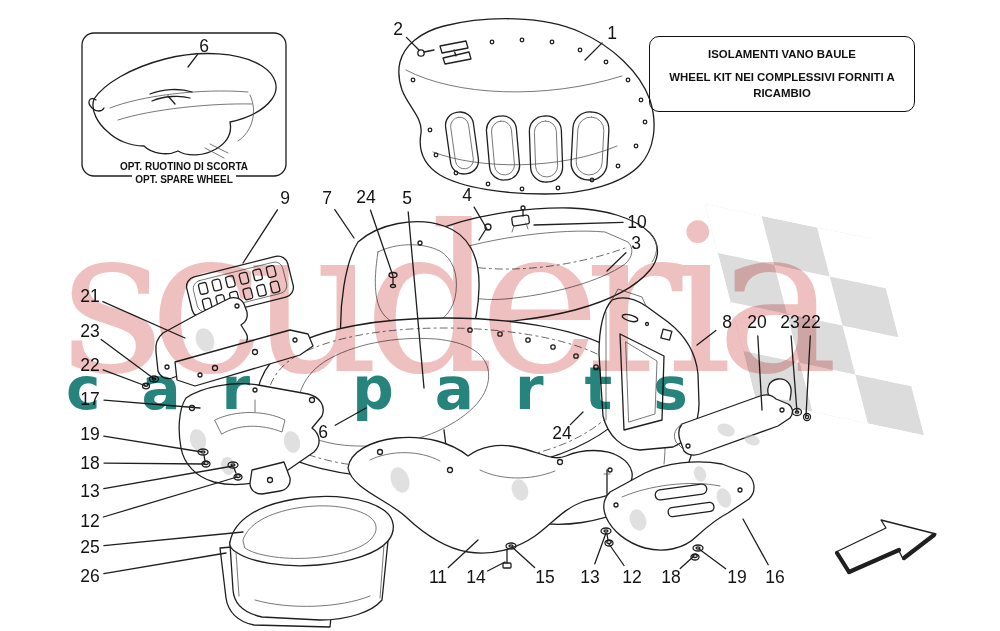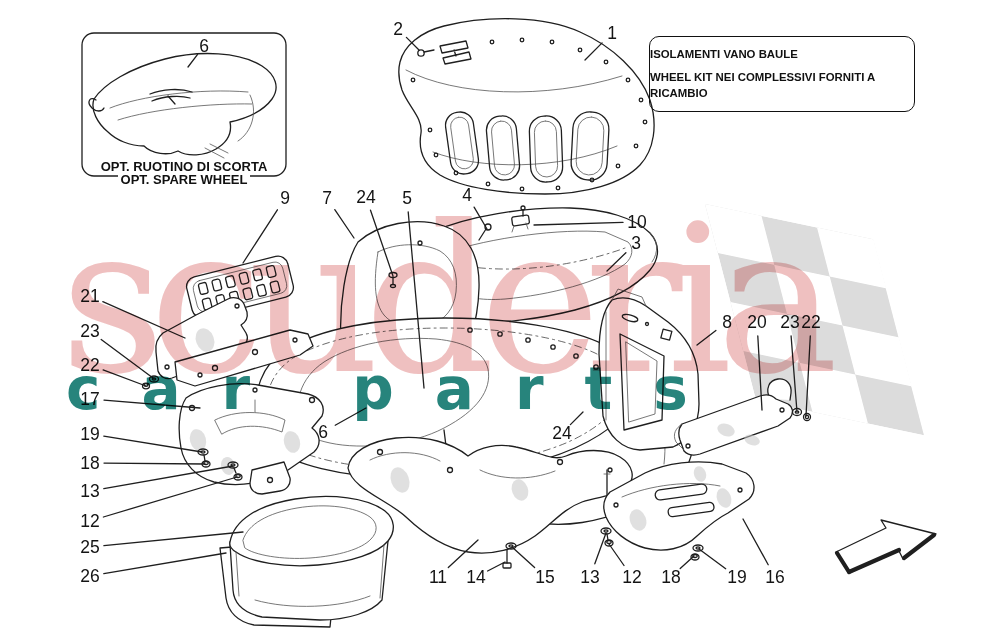--- a/index.html
+++ b/index.html
@@ -23,26 +23,26 @@
   .callout-num{font:17.5px "Liberation Sans",sans-serif;fill:#141414;stroke:none;}
   
   .wm{pointer-events:none;user-select:none;mix-blend-mode:multiply;white-space:nowrap;line-height:1;}
   #wm-title{left:60px;top:198px;font-family:"DejaVu Serif",serif;font-size:205px;
             letter-spacing:-16px;opacity:.85;}
   #wm-sub{left:66px;top:360px;font-family:"DejaVu Sans",sans-serif;font-size:58px;
           letter-spacing:41px;opacity:.9;}
   
   #info-box{left:649px;top:36px;width:264px;height:74px;border:1.6px solid #111;
             border-radius:10px;display:flex;flex-direction:column;justify-content:center;
-            font-weight:bold;font-size:11.4px;color:#111;gap:8px;}
+            text-align:center;font-weight:bold;font-size:11.4px;color:#111;gap:8px;}
   #info-box div{line-height:15.5px;}
   #info-box .gap{margin-top:2px;}
   
   #spare-labels{left:84px;top:161px;width:200px;text-align:center;font-weight:bold;
-                font-size:13px;color:#111;line-height:12.8px;}
+                font-size:10px;color:#111;line-height:12.8px;}
   #spare-labels span{background:#fff;padding:0 3px;display:inline-block;}
 </style>
 </head>
 <body>
 
 <div id="flag" class="abs"></div>
 
 <svg class="abs" style="left:0;top:0" width="1000" height="631" viewBox="0 0 1000 631">
 
   <g>

